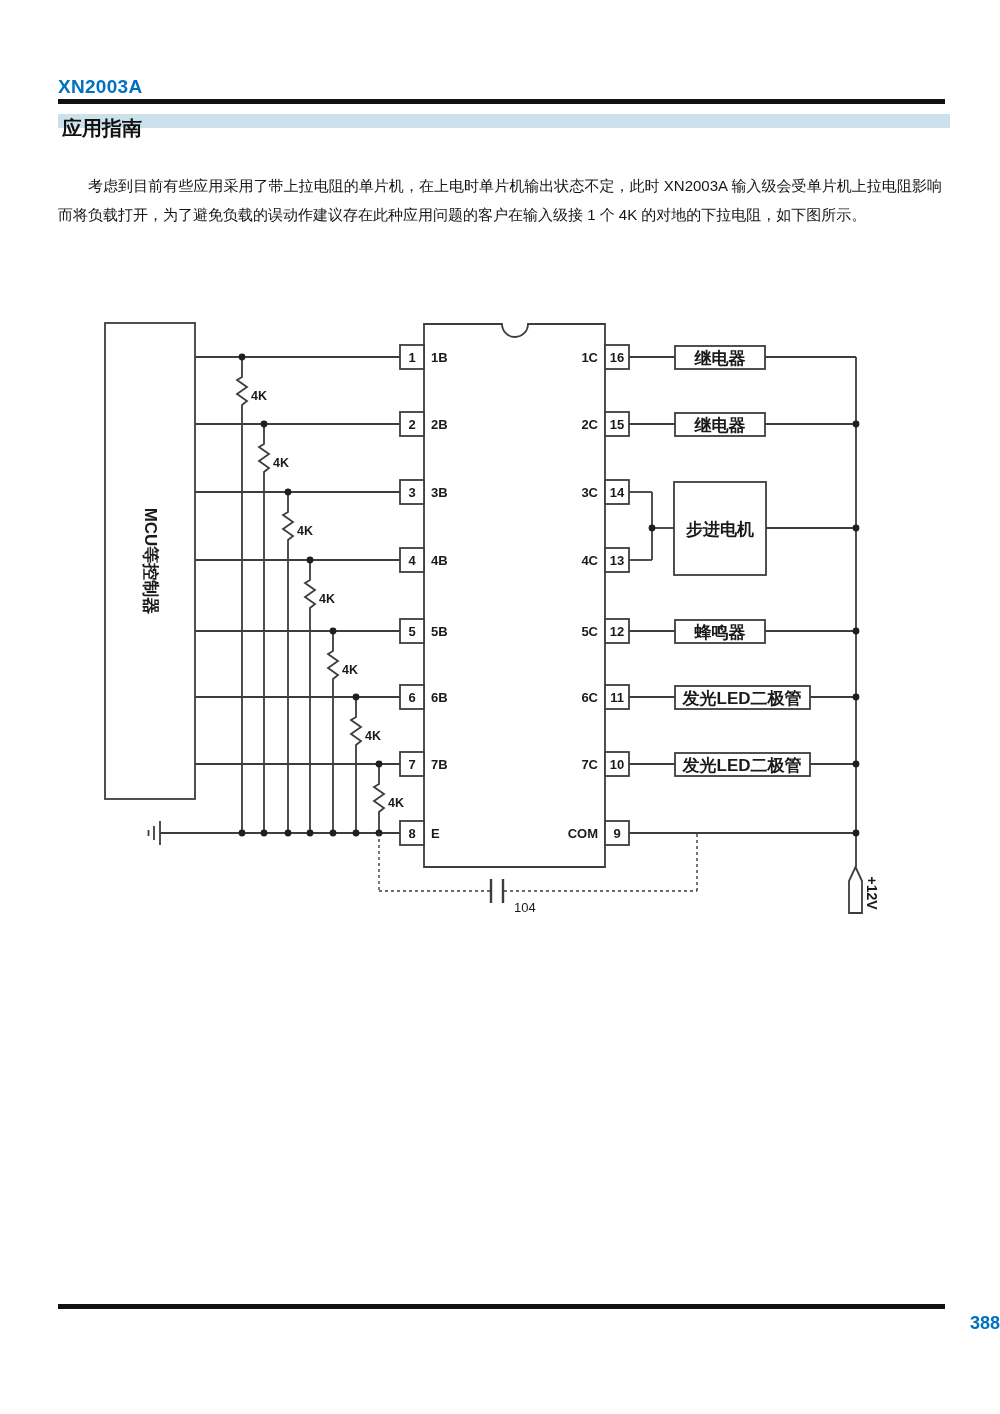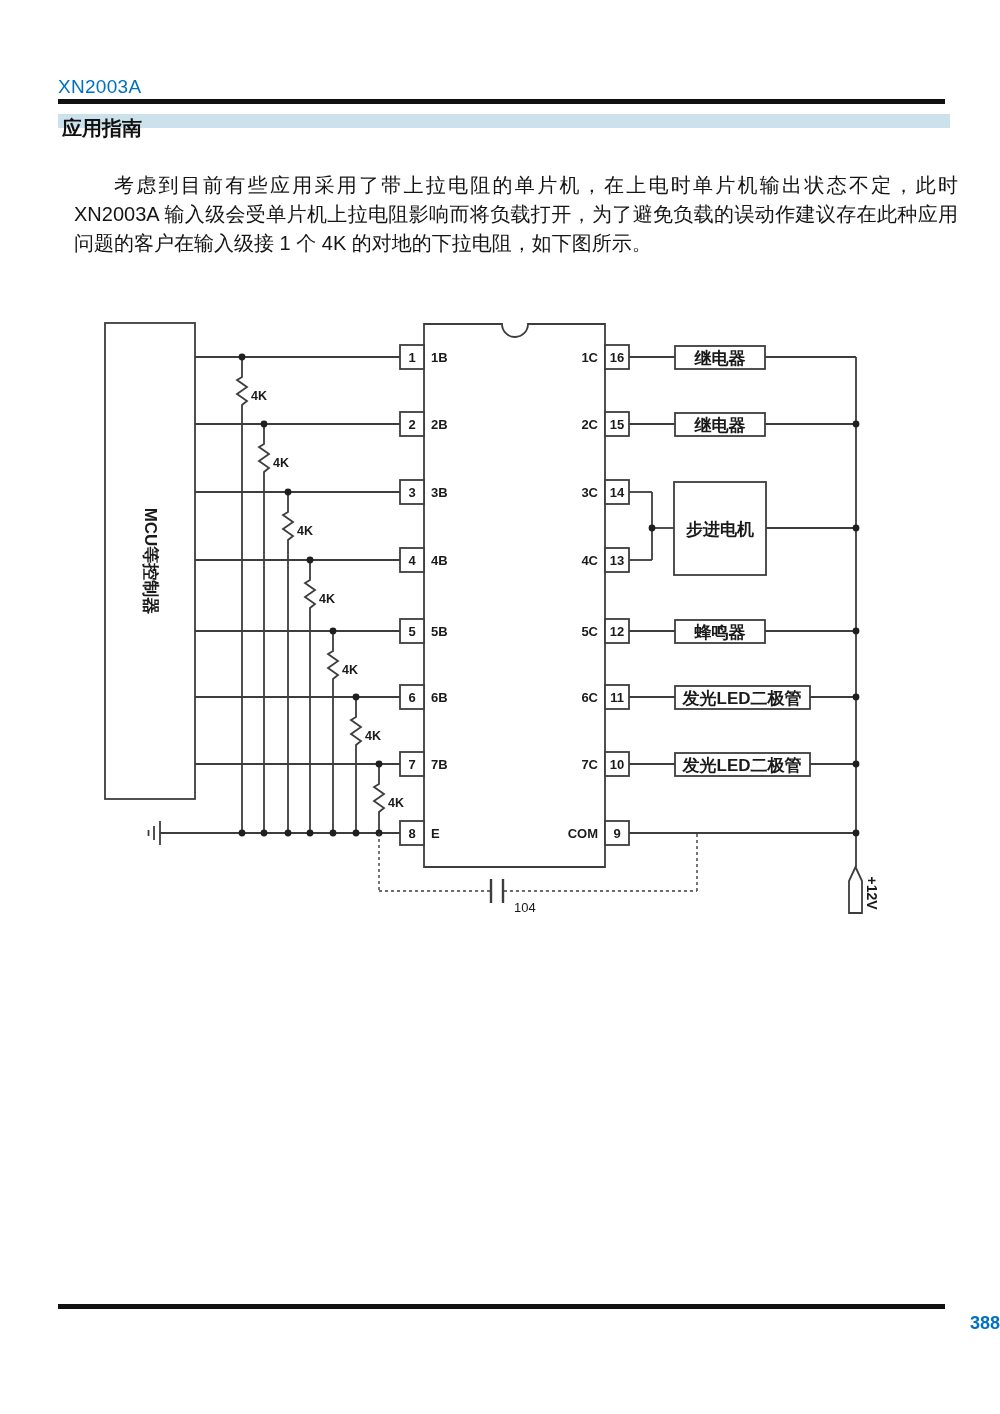--- a/index.html
+++ b/index.html
@@ -9,21 +9,21 @@
     position: relative;
     width: 1000px;
     height: 1414px;
     background: #ffffff;
     overflow: hidden;
   }
   .doc-title {
     position: absolute;
     left: 58px; top: 76px;
     font-size: 19px;
-    font-weight: normal;
+    font-weight: bold;
     color: #0070c0;
     letter-spacing: 0.3px;
   }
   .header-rule {
     position: absolute;
     left: 58px; top: 99px;
     width: 887px; height: 5px;
     background: #111111;
   }
   .section-banner {
@@ -37,26 +37,25 @@
     padding-left: 4px;
     font-size: 20px;
     font-weight: bold;
     color: #111111;
     line-height: 29px;
   }
   .body-text {
     position: absolute;
     left: 58px; top: 171px;
     width: 884px;
-    font-size: 20px;
+    font-size: 15px;
     line-height: 29px;
     color: #151515;
     text-indent: 2em;
     text-align: justify;
-    margin-left: 16px;
   }
   .schematic-svg {
     position: absolute;
     left: 0; top: 0;
     width: 1000px; height: 1000px;
   }
   .schematic-svg text {
     font-family: "Liberation Sans", sans-serif;
     fill: #1a1a1a;
   }

